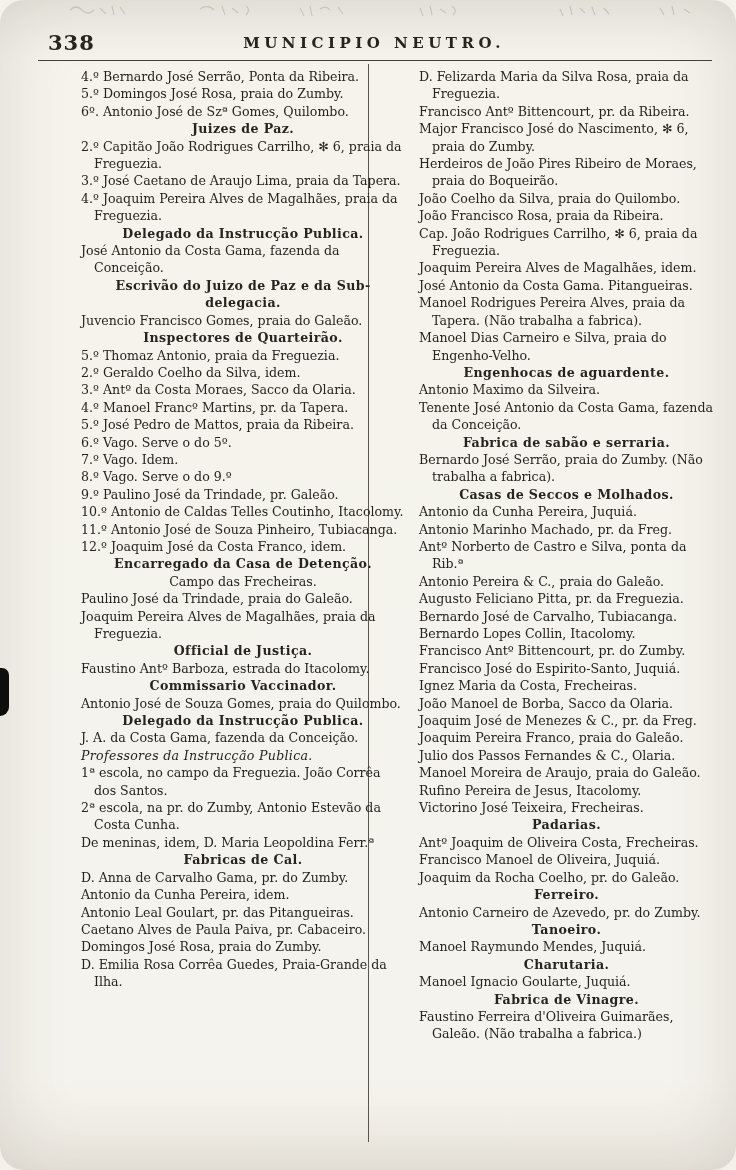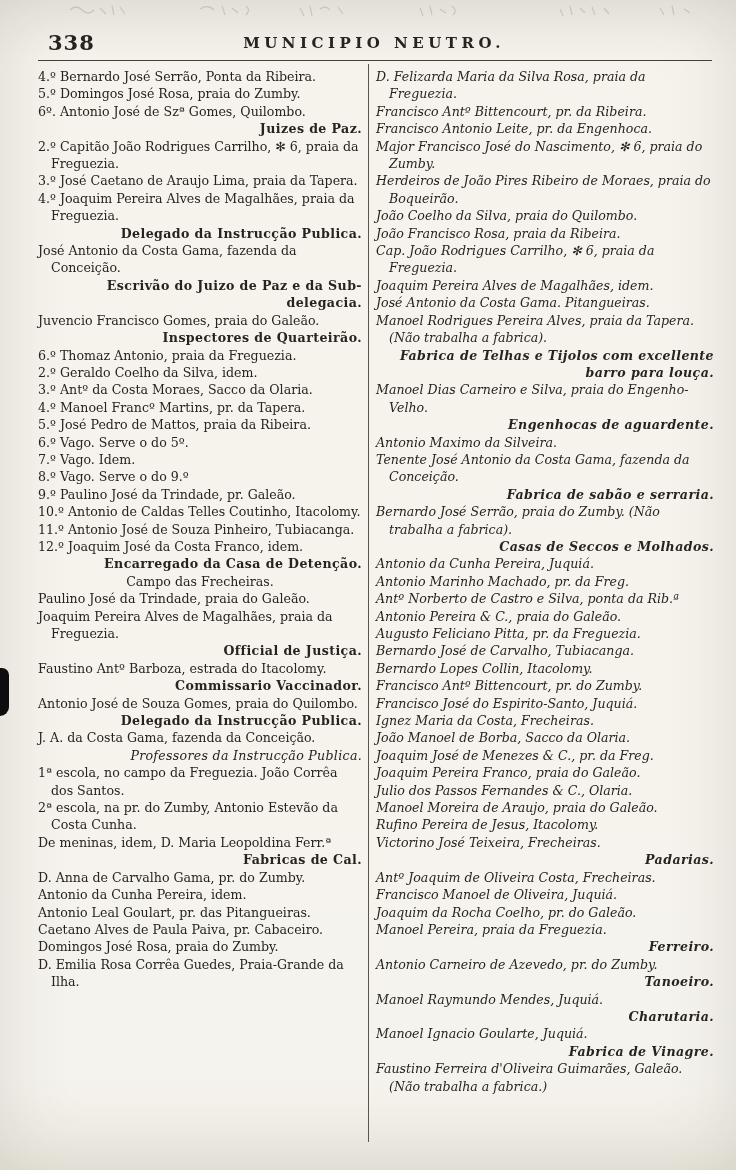--- a/index.html
+++ b/index.html
@@ -8,20 +8,21 @@
     background:#f3f1ea;
     font-family:"DejaVu Serif","Liberation Serif",serif;
     color:#272420;
     position:relative;
     overflow:hidden;
   }
   .page {
     position:absolute; inset:0;
     background:linear-gradient(180deg,#edebe3 0%, #f5f3ec 5%, #f5f3ed 92%, #edeae1 100%);
     box-shadow: inset 0 0 70px rgba(70,62,48,.14);
+    border-radius: 24px;
   }
   
   .header { position:absolute; top:28px; left:38px; right:26px; height:30px; }
   .page-number {
     position:absolute; left:10px; top:2px;
     font-size:21px; font-weight:bold; letter-spacing:1px;
   }
   .title {
     position:absolute; left:0; right:0; top:6px;
     text-align:center; font-weight:bold;
@@ -36,32 +37,32 @@
   .ink-blot {
     position:absolute; left:0; top:668px; width:9px; height:48px;
     background:#0d0d0d; border-radius:0 7px 9px 0;
   }
   
   .columns {
     position:absolute; top:68px; left:38px; right:22px; bottom:24px;
     display:flex;
   }
   .col { font-size:12.6px; line-height:17.4px; }
-  .col-left  { width:324px; flex:0 0 324px; }
+  .col-left  { width:324px; flex:0 0 324px;margin-left:43px; }
   .col-gap   { width:14px;  flex:0 0 14px; }
-  .col-right { flex:1 1 auto;font-style:italic; }
+  .col-right { flex:1 1 auto; }
   .divider {
     position:absolute; left:368px; top:64px; bottom:28px;
     width:1px; background:#5a544b;
   }
   
   .line { margin:0; }
   .line.entry    { padding-left:13px; text-indent:-13px; }
-  .line.heading  { text-align:right; font-weight:bold; letter-spacing:.4px; }
-  .line.heading-italic { text-align:right; font-style:italic; letter-spacing:.3px; }
+  .line.heading  { text-align:center; font-weight:bold; letter-spacing:.4px; }
+  .line.heading-italic { text-align:left; font-style:italic; letter-spacing:.3px; }
   .line.centered { text-align:center; }
 </style>
 </head>
 <body>
 
 <div class="page">
 
   <svg class="scan-marks" viewBox="0 0 736 34" xmlns="http://www.w3.org/2000/svg" aria-hidden="true">
     <g stroke="#8e887c" stroke-width="1.2" fill="none" opacity="0.6">
       <path d="M70 10 q6 -6 12 0 t12 0 M100 8 l6 6 M112 6 l2 9 M120 7 l5 7"></path>
@@ -88,21 +89,21 @@
         <div class="line entry">6º. Antonio José de Szª Gomes, Quilombo.</div>
         <div class="line heading">Juizes de Paz.</div>
         <div class="line entry">2.º Capitão João Rodrigues Carrilho, ✻ 6, praia da Freguezia.</div>
         <div class="line entry">3.º José Caetano de Araujo Lima, praia da Tapera.</div>
         <div class="line entry">4.º Joaquim Pereira Alves de Magalhães, praia da Freguezia.</div>
         <div class="line heading">Delegado da Instrucção Publica.</div>
         <div class="line entry">José Antonio da Costa Gama, fazenda da Conceição.</div>
         <div class="line heading">Escrivão do Juizo de Paz e da Sub-delegacia.</div>
         <div class="line entry">Juvencio Francisco Gomes, praia do Galeão.</div>
         <div class="line heading">Inspectores de Quarteirão.</div>
-        <div class="line entry">6.º Thomaz Antonio, praia da Freguezia.</div>
+        <div class="line entry">5.º Thomaz Antonio, praia da Freguezia.</div>
         <div class="line entry">2.º Geraldo Coelho da Silva, idem.</div>
         <div class="line entry">3.º Antº da Costa Moraes, Sacco da Olaria.</div>
         <div class="line entry">4.º Manoel Francº Martins, pr. da Tapera.</div>
         <div class="line entry">5.º José Pedro de Mattos, praia da Ribeira.</div>
         <div class="line entry">6.º Vago. Serve o do 5º.</div>
         <div class="line entry">7.º Vago. Idem.</div>
         <div class="line entry">8.º Vago. Serve o do 9.º</div>
         <div class="line entry">9.º Paulino José da Trindade, pr. Galeão.</div>
         <div class="line entry">10.º Antonio de Caldas Telles Coutinho, Itacolomy.</div>
         <div class="line entry">11.º Antonio José de Souza Pinheiro, Tubiacanga.</div>
@@ -126,30 +127,28 @@
         <div class="line entry">Antonio da Cunha Pereira, idem.</div>
         <div class="line entry">Antonio Leal Goulart, pr. das Pitangueiras.</div>
         <div class="line entry">Caetano Alves de Paula Paiva, pr. Cabaceiro.</div>
         <div class="line entry">Domingos José Rosa, praia do Zumby.</div>
         <div class="line entry">D. Emilia Rosa Corrêa Guedes, Praia-Grande da Ilha.</div>
       </div>
     <div class="col-gap"></div>
     <div class="col col-right">
         <div class="line entry">D. Felizarda Maria da Silva Rosa, praia da Freguezia.</div>
         <div class="line entry">Francisco Antº Bittencourt, pr. da Ribeira.</div>
-        <div class="line entry">Francisco Antonio Leite, pr. da Engenhoca.</div>
         <div class="line entry">Major Francisco José do Nascimento, ✻ 6, praia do Zumby.</div>
         <div class="line entry">Herdeiros de João Pires Ribeiro de Moraes, praia do Boqueirão.</div>
         <div class="line entry">João Coelho da Silva, praia do Quilombo.</div>
         <div class="line entry">João Francisco Rosa, praia da Ribeira.</div>
         <div class="line entry">Cap. João Rodrigues Carrilho, ✻ 6, praia da Freguezia.</div>
         <div class="line entry">Joaquim Pereira Alves de Magalhães, idem.</div>
         <div class="line entry">José Antonio da Costa Gama. Pitangueiras.</div>
         <div class="line entry">Manoel Rodrigues Pereira Alves, praia da Tapera. (Não trabalha a fabrica).</div>
-        <div class="line heading">Fabrica de Telhas e Tijolos com excellente barro para louça.</div>
         <div class="line entry">Manoel Dias Carneiro e Silva, praia do Engenho-Velho.</div>
         <div class="line heading">Engenhocas de aguardente.</div>
         <div class="line entry">Antonio Maximo da Silveira.</div>
         <div class="line entry">Tenente José Antonio da Costa Gama, fazenda da Conceição.</div>
         <div class="line heading">Fabrica de sabão e serraria.</div>
         <div class="line entry">Bernardo José Serrão, praia do Zumby. (Não trabalha a fabrica).</div>
         <div class="line heading">Casas de Seccos e Molhados.</div>
         <div class="line entry">Antonio da Cunha Pereira, Juquiá.</div>
         <div class="line entry">Antonio Marinho Machado, pr. da Freg.</div>
         <div class="line entry">Antº Norberto de Castro e Silva, ponta da Rib.ª</div>
@@ -164,21 +163,20 @@
         <div class="line entry">Joaquim José de Menezes &amp; C., pr. da Freg.</div>
         <div class="line entry">Joaquim Pereira Franco, praia do Galeão.</div>
         <div class="line entry">Julio dos Passos Fernandes &amp; C., Olaria.</div>
         <div class="line entry">Manoel Moreira de Araujo, praia do Galeão.</div>
         <div class="line entry">Rufino Pereira de Jesus, Itacolomy.</div>
         <div class="line entry">Victorino José Teixeira, Frecheiras.</div>
         <div class="line heading">Padarias.</div>
         <div class="line entry">Antº Joaquim de Oliveira Costa, Frecheiras.</div>
         <div class="line entry">Francisco Manoel de Oliveira, Juquiá.</div>
         <div class="line entry">Joaquim da Rocha Coelho, pr. do Galeão.</div>
-        <div class="line entry">Manoel Pereira, praia da Freguezia.</div>
         <div class="line heading">Ferreiro.</div>
         <div class="line entry">Antonio Carneiro de Azevedo, pr. do Zumby.</div>
         <div class="line heading">Tanoeiro.</div>
         <div class="line entry">Manoel Raymundo Mendes, Juquiá.</div>
         <div class="line heading">Charutaria.</div>
         <div class="line entry">Manoel Ignacio Goularte, Juquiá.</div>
         <div class="line heading">Fabrica de Vinagre.</div>
         <div class="line entry">Faustino Ferreira d'Oliveira Guimarães, Galeão. (Não trabalha a fabrica.)</div>
       </div>
   </div>

